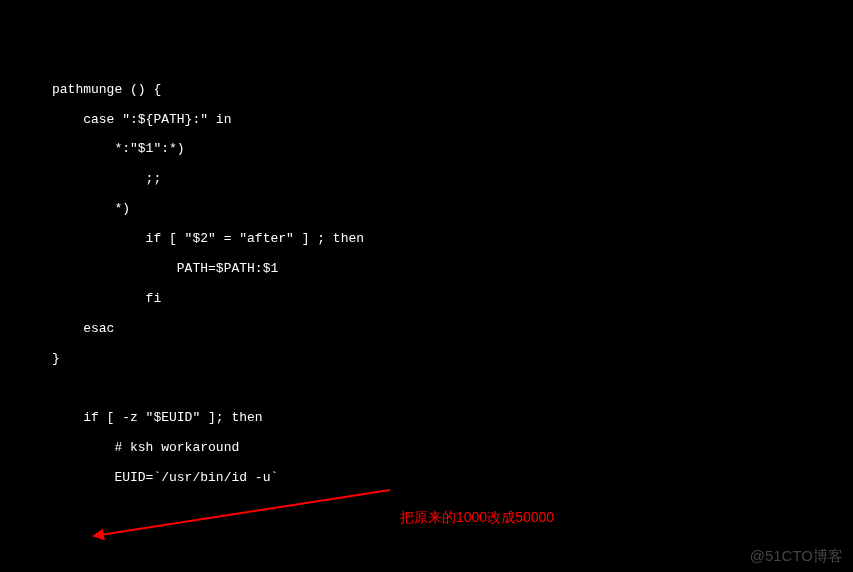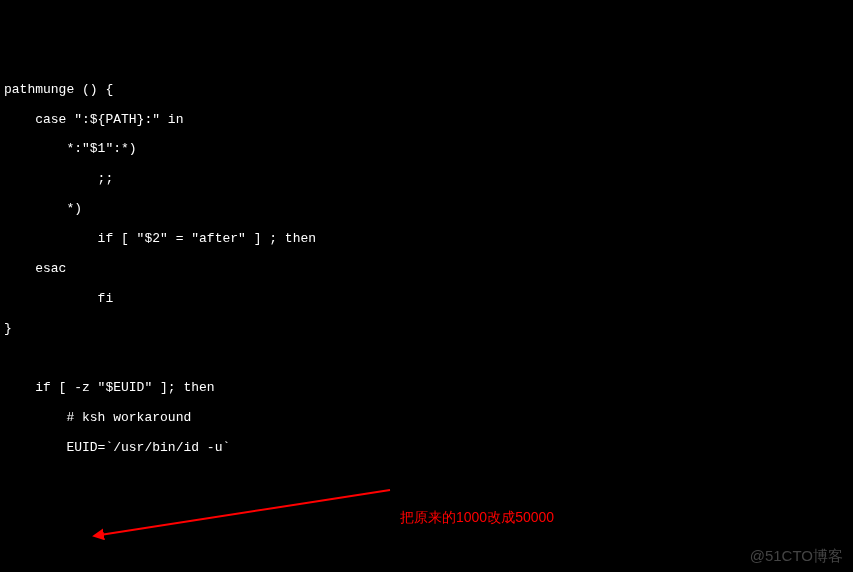--- a/index.html
+++ b/index.html
@@ -18,20 +18,21 @@
       overflow: hidden;
       position: relative;
       white-space: pre;
     }
     .terminal {
       padding: 8px 4px;
       position: relative;
     }
     .line {
       display: block;
+      margin-left: 48px;
     }
     .annotation {
       position: absolute;
       color: #ff0000;
       font-family: 'Microsoft YaHei', 'SimSun', sans-serif;
       font-size: 14px;
       white-space: normal;
       margin-top: 29px;
     }
     .arrow-svg {
@@ -52,22 +53,23 @@
 
 
 
 <div class="terminal">
 <span class="line">pathmunge () {</span>
 <span class="line">    case ":${PATH}:" in</span>
 <span class="line">        *:"$1":*)</span>
 <span class="line">            ;;</span>
 <span class="line">        *)</span>
 <span class="line">            if [ "$2" = "after" ] ; then</span>
+<span class="line">                PATH=$PATH:$1</span>
+<span class="line">            fi</span>
 <span class="line">    esac</span>
-<span class="line">            fi</span>
 <span class="line">}</span>
 <span class="line"></span>
 <span class="line"></span>
 <span class="line">    if [ -z "$EUID" ]; then</span>
 <span class="line">        # ksh workaround</span>
 <span class="line">        EUID=`/usr/bin/id -u`</span>
 
 
 
 

